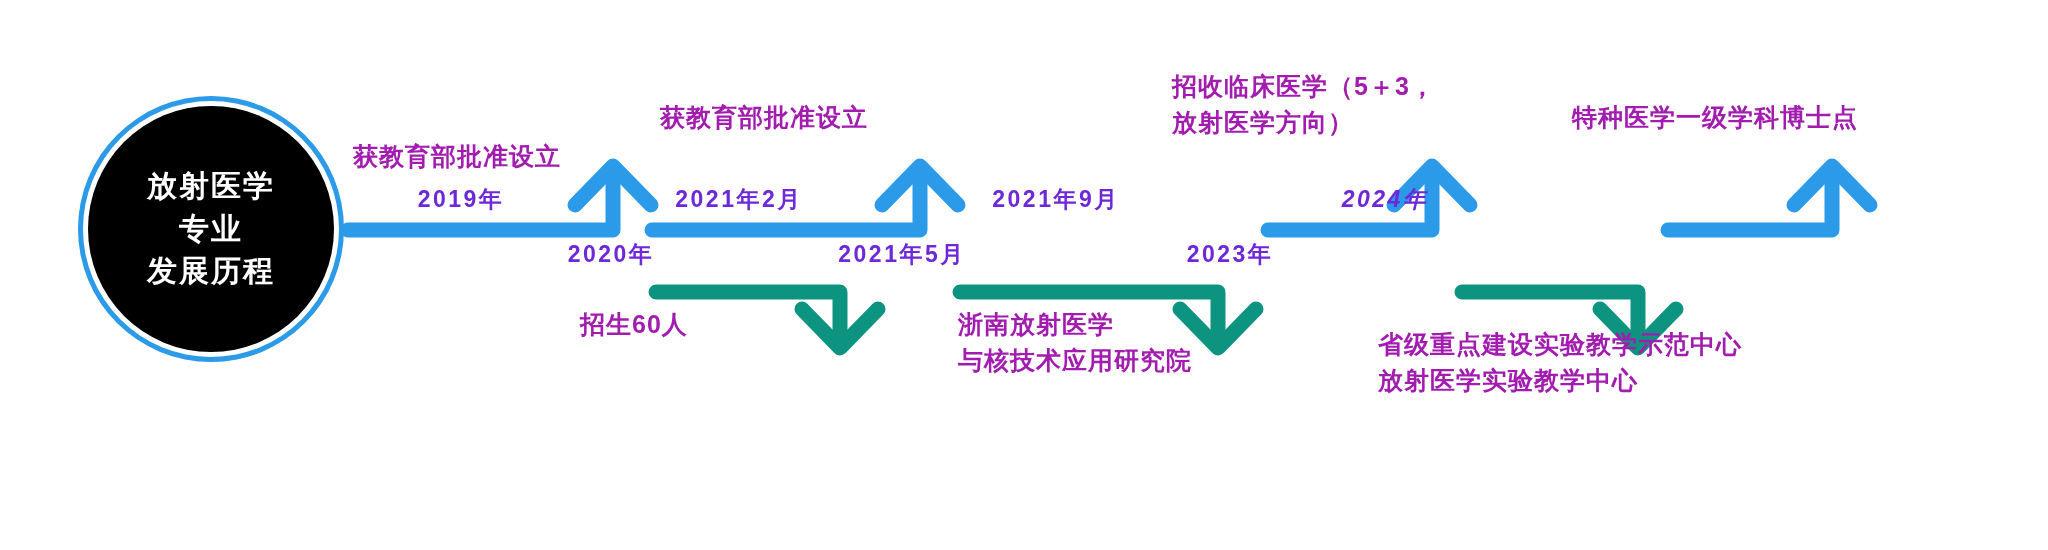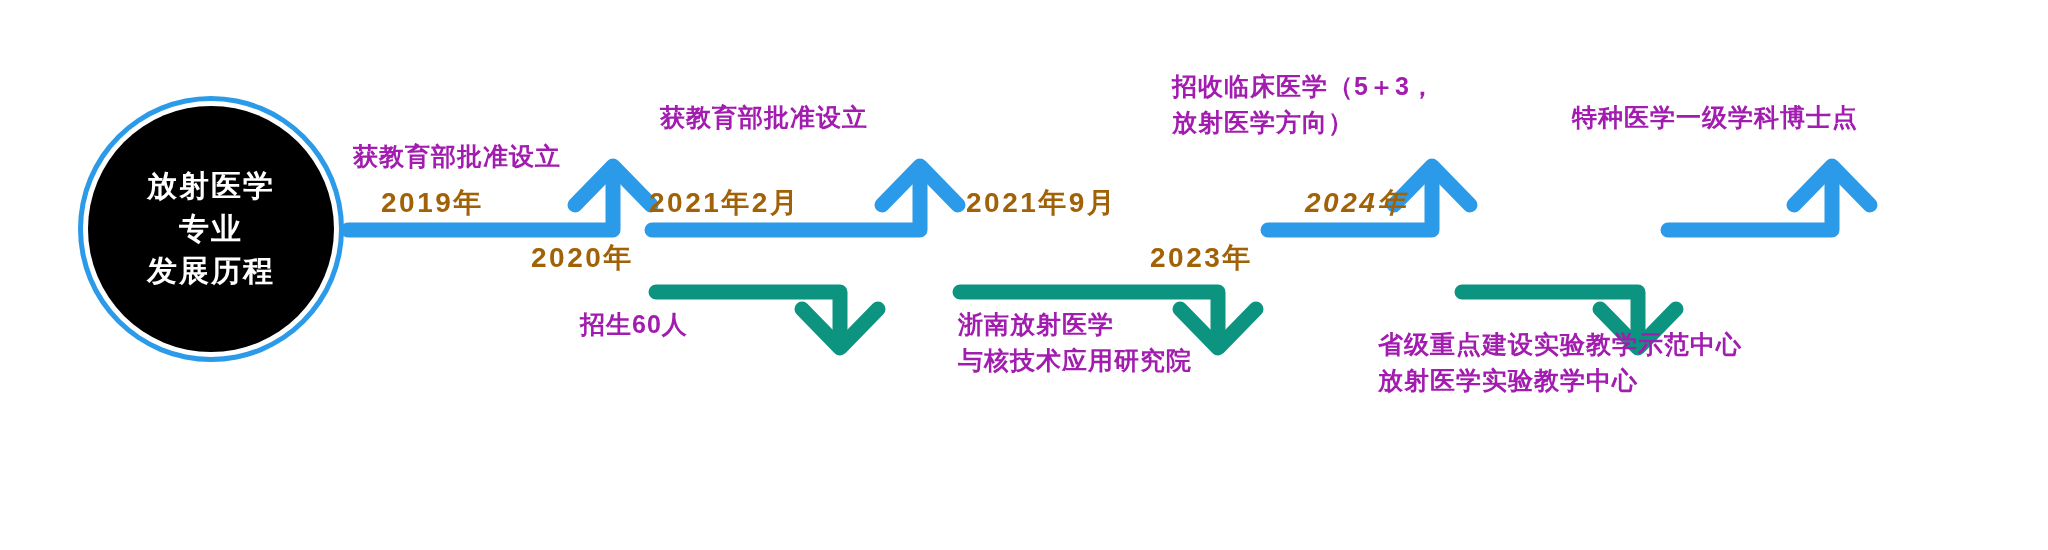--- a/index.html
+++ b/index.html
@@ -38,24 +38,25 @@
     color:#a21caf;
     font-weight:bold;
     text-align:left;
     white-space:pre-line;
     line-height:1.45;
   }
   .lbl-top{font-size:25px;letter-spacing:1px;}
   .lbl-bottom{font-size:25px;letter-spacing:1px;}
   .lbl-year{
     position:absolute;
-    color:#a16207;
+    color:#6d28d9;
     font-weight:bold;
-    font-size:28px;
+    font-size:23px;
     letter-spacing:2.5px;
+    text-align:center;
     white-space:nowrap;
   }
 </style>
 </head>
 <body>
 
 <div id="stage">
 
   <div class="circle-wrap">
     <div class="circle-text">放射医学
@@ -97,20 +98,21 @@
 
     <g>
       <path d="M1668 230 H1832 V172" fill="none" stroke="#2b9ae8" stroke-width="15" stroke-linecap="round" stroke-linejoin="round"></path>
       <path d="M1794 205 L1832 166 L1870 205" fill="none" stroke="#2b9ae8" stroke-width="15" stroke-linecap="round" stroke-linejoin="round"></path>
     </g>
   </svg>
 
   <div class="lbl-year" style="left:381px;top:184px;width:160px;">2019年</div>
   <div class="lbl-year" style="left:531px;top:239px;width:160px;">2020年</div>
   <div class="lbl-year" style="left:649px;top:184px;width:180px;">2021年2月</div>
+  <div class="lbl-year" style="left:812px;top:239px;width:180px;">2021年5月</div>
   <div class="lbl-year" style="left:966px;top:184px;width:180px;">2021年9月</div>
   <div class="lbl-year" style="left:1150px;top:239px;width:160px;">2023年</div>
   <div class="lbl-year" style="left:1305px;top:184px;width:160px;font-style:italic;">2024年</div>
 
   <div class="lbl lbl-top" style="left:353px;top:99px;width:520px;margin-top:39px;">获教育部批准设立</div>
   <div class="lbl lbl-top" style="left:660px;top:99px;width:520px;">获教育部批准设立</div>
   <div class="lbl lbl-top" style="left:1172px;top:68px;width:520px;">招收临床医学（5＋3，
 放射医学方向）</div>
   <div class="lbl lbl-top" style="left:1572px;top:99px;width:520px;">特种医学一级学科博士点</div>
 

